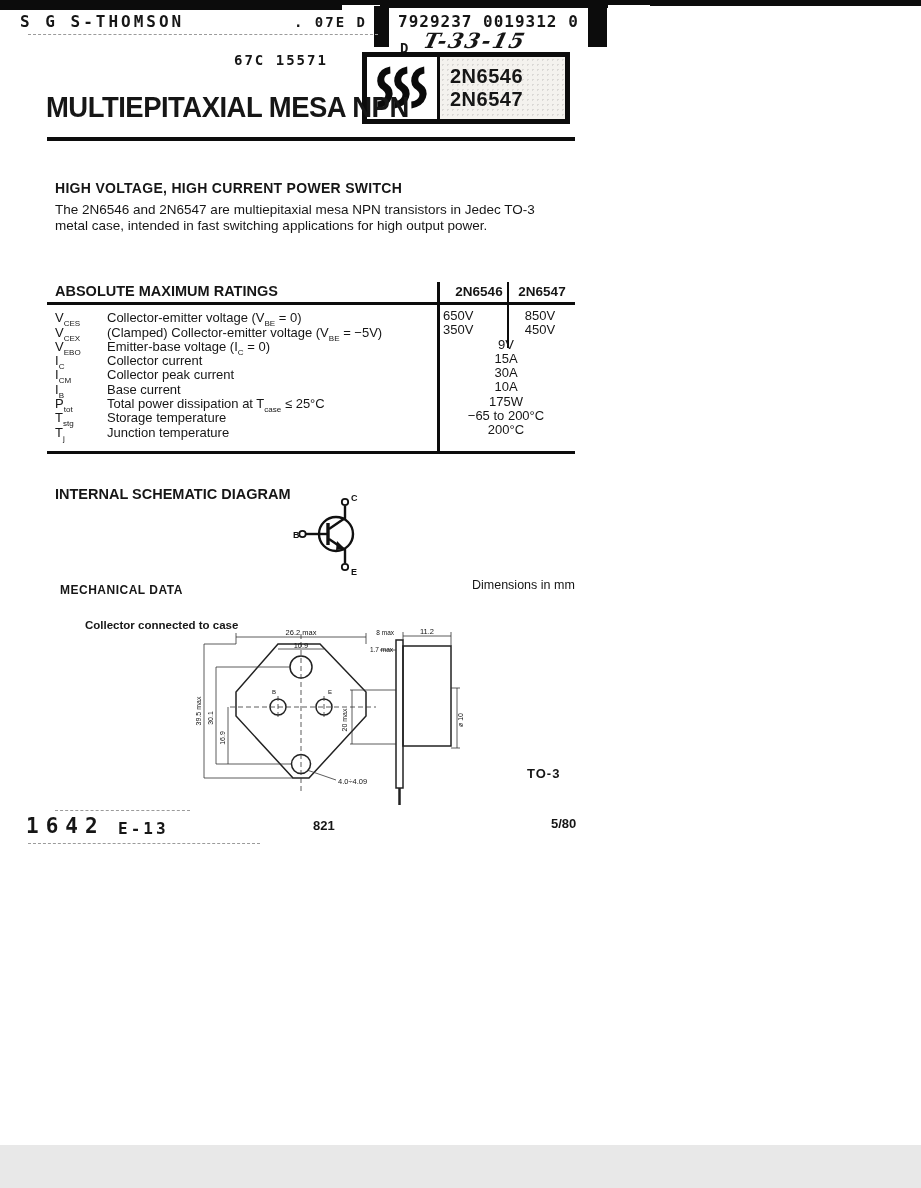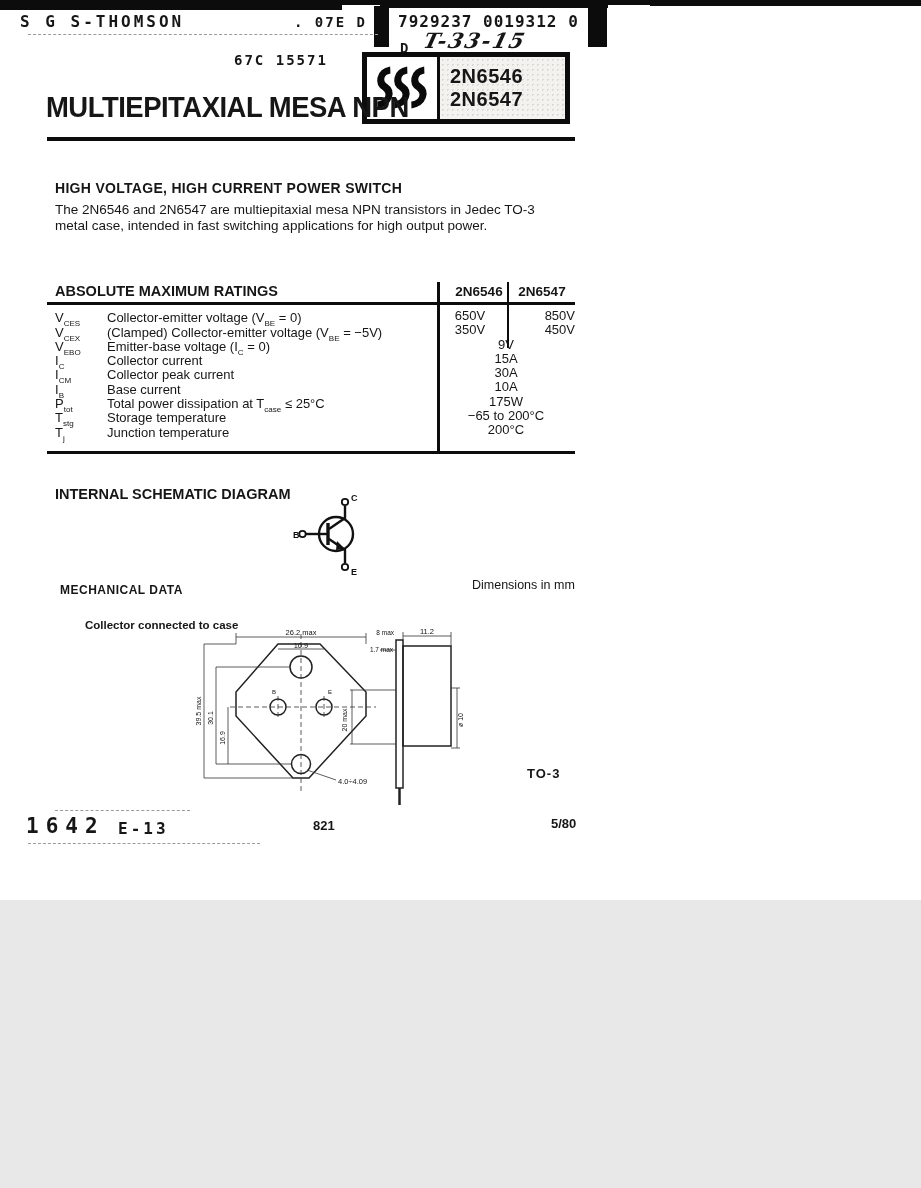--- a/index.html
+++ b/index.html
@@ -1,16 +1,16 @@
 <!DOCTYPE html>
 <html><head>
 <meta charset="utf-8">
 <style>
   html,body{margin:0;padding:0;background:#e8e8e8;}
-  #page{position:relative;width:921px;height:900px;background:#ffffff;
+  #page{position:relative;width:921px;height:1145px;background:#ffffff;
         font-family:"Liberation Sans",sans-serif;color:#161616;overflow:hidden;}
   .abs{position:absolute;}
   .bar{position:absolute;background:#0c0c0c;}
   .ocr{font-family:"DejaVu Sans Mono",monospace;font-weight:bold;}
   .dashline{position:absolute;border-top:1px dashed #9b9b9b;height:0;}
   sub{font-size:0.62em;line-height:0;}
   i{font-style:normal;}
   
   #vendor{left:20px;top:12px;font-size:16px;letter-spacing:3px;}
   #code1{left:294px;top:14px;font-size:14px;letter-spacing:2px;}
@@ -42,22 +42,22 @@
   #rcol1{left:398px;width:68px;text-align:center;}
   #rcol2{left:462px;width:66px;text-align:center;}
   #ratings-hrule{position:absolute;left:0;top:21px;width:528px;height:3px;background:#0c0c0c;}
   #vline-main{position:absolute;left:390px;top:1px;width:2.5px;height:171px;background:#0c0c0c;}
   #vline-sub{position:absolute;left:460px;top:1px;width:2px;height:66px;background:#0c0c0c;}
   #ratings-rows{position:absolute;left:0;top:27px;width:528px;}
   .amr-row{display:flex;height:14.3px;font-size:13px;align-items:baseline;}
   .sym{width:52px;padding-left:8px;}
   .desc{flex:1;}
   .vals{position:relative;width:138px;height:14.3px;}
-  .v1{position:absolute;left:0;width:66px;text-align:center;font-weight:normal;}
-  .v2{position:absolute;left:68px;width:70px;text-align:right;font-weight:normal;}
+  .v1{position:absolute;left:6px;width:66px;text-align:left;font-weight:normal;}
+  .v2{position:absolute;left:68px;width:70px;text-align:center;font-weight:normal;}
   .vc{position:absolute;left:0;width:138px;text-align:center;font-weight:normal;}
   #ratings-brule{position:absolute;left:0;top:170px;width:528px;height:3px;background:#0c0c0c;}
   
   #schem-heading{left:55px;top:486px;font-size:14.5px;font-weight:bold;}
   
   #mech-heading{left:60px;top:583px;font-size:12px;font-weight:bold;letter-spacing:0.5px;}
   #dims-note{left:472px;top:578px;font-size:12.5px;}
   #coll-note{left:85px;top:619px;font-size:11.5px;font-weight:bold;}
   #to3{left:527px;top:766px;font-size:13px;font-weight:bold;letter-spacing:1px;}
   

